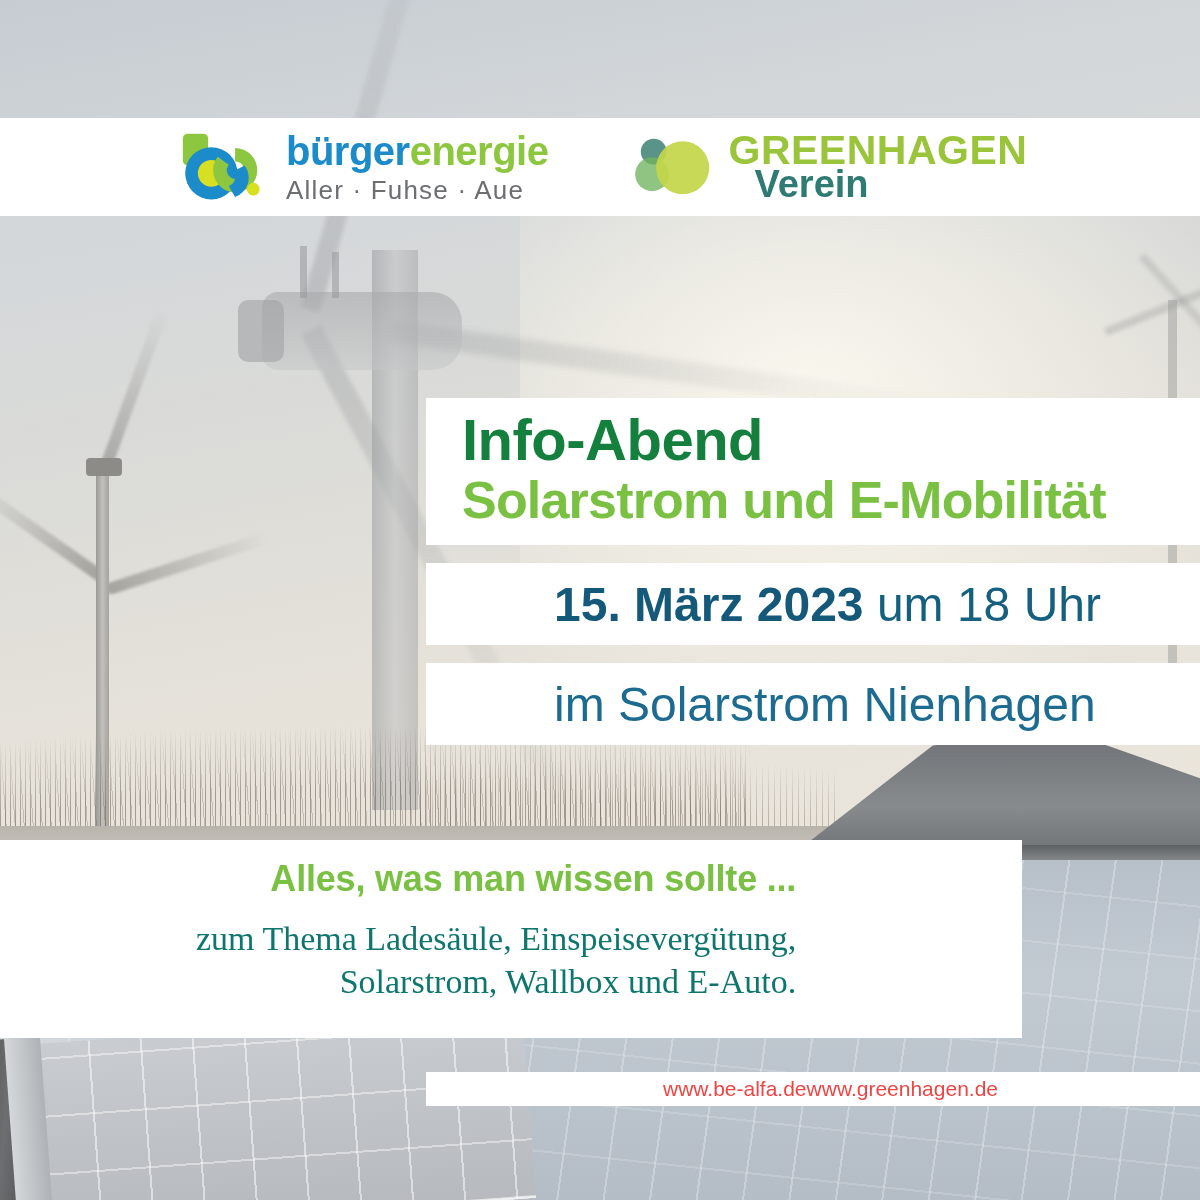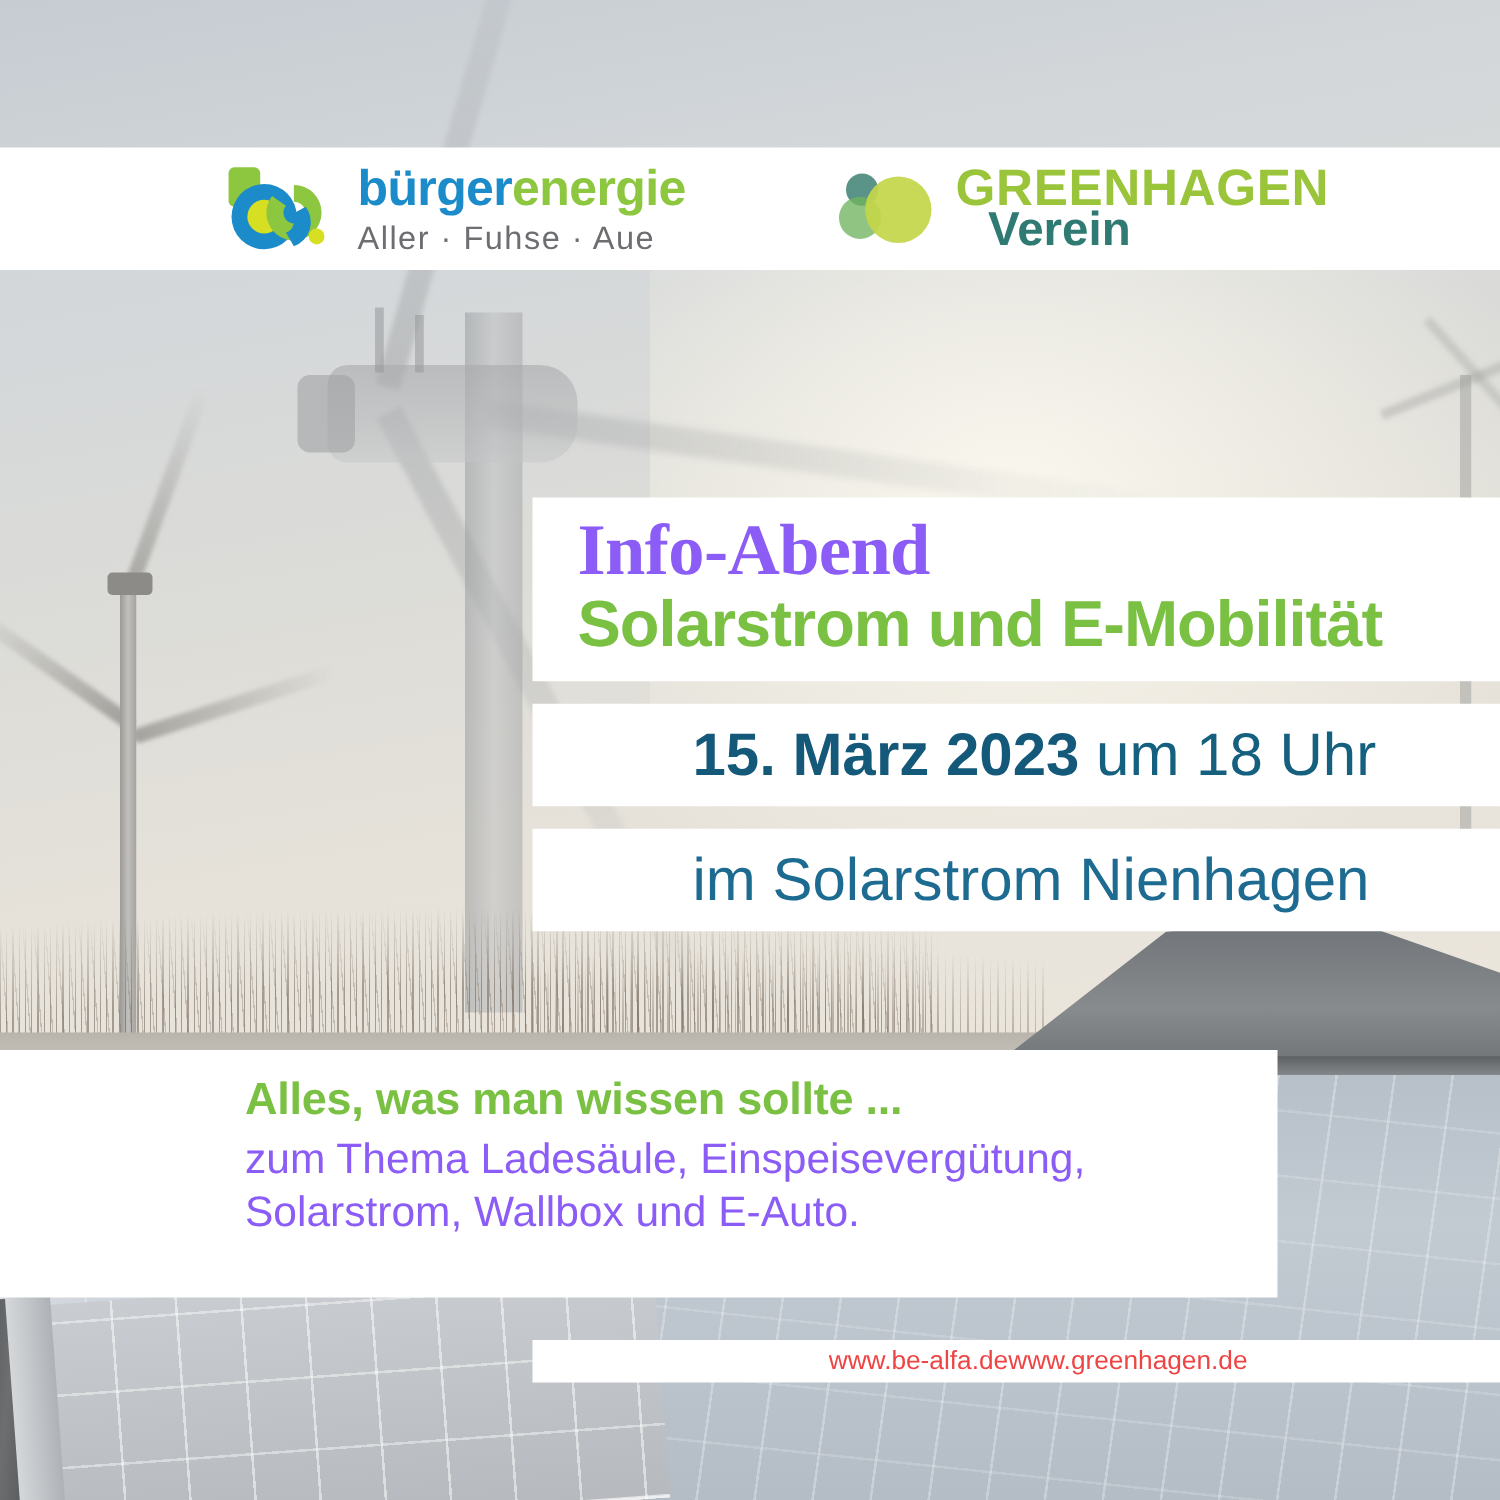--- a/index.html
+++ b/index.html
@@ -153,66 +153,66 @@
   .panelRail{
     position:absolute;left:10px;top:1030px;width:36px;height:180px;
     background:linear-gradient(90deg,#d5d8db,#aeb2b6);
     transform:rotate(-4.2deg);
   }
 
   
   .band{position:absolute;background:#ffffff;}
 
   .header-band{left:0;top:118px;width:1200px;height:98px;display:flex;align-items:center;}
-  .logos{display:flex;align-items:center;gap:120px;padding-left:176px;}
+  .logos{display:flex;align-items:center;gap:84px;padding-left:176px;}
 
   
   .be-logo{display:flex;align-items:center;gap:14px;}
   .be-mark{width:96px;height:76px;flex:0 0 auto;}
   .be-words{display:flex;flex-direction:column;line-height:1;}
   .be-top{font-size:40px;font-weight:bold;letter-spacing:-.5px;}
   .be-top .b1{color:#1b8bc9;}
   .be-top .b2{color:#8dc63f;}
   .be-sub{font-size:26px;color:#6d6e71;letter-spacing:1.2px;margin-top:6px;}
 
   
   .gh-logo{display:flex;align-items:center;gap:14px;}
   .gh-mark{width:82px;height:66px;flex:0 0 auto;}
   .gh-words{display:flex;flex-direction:column;line-height:.92;}
   .gh-top{font-size:41px;font-weight:bold;color:#9ac43a;letter-spacing:.5px;}
   .gh-sub{font-size:38px;font-weight:bold;color:#2f7a72;margin-left:26px;margin-top:-2px;}
 
   .band-title{left:426px;top:398px;width:774px;height:147px;}
   .band-date{left:426px;top:563px;width:774px;height:82px;}
   .band-place{left:426px;top:663px;width:774px;height:82px;}
-  .band-info{left:0;top:840px;width:1022px;height:198px;}
+  .band-info{left:0;top:840px;width:1022px;height:198px;text-align:right;}
   .band-links{left:426px;top:1072px;width:774px;height:34px;}
 
   .title-1{
     position:absolute;left:36px;top:8px;
-    font-size:58px;font-weight:bold;color:#8b5cf6;letter-spacing:-.5px;font-family:Liberation Serif, serif;
+    font-size:58px;font-weight:bold;color:#15803d;letter-spacing:-.5px;
   }
   .title-2{
     position:absolute;left:36px;top:72px;
     font-size:52px;font-weight:bold;color:#7ac143;letter-spacing:-.8px;
   }
   .date-line{
     position:absolute;left:128px;top:14px;
     font-size:48px;color:#15607f;white-space:nowrap;
   }
   .date-line .strong{font-weight:bold;color:#14587a;text-align:center;}
   .date-line .light{font-weight:normal;}
   .place-line{
     position:absolute;left:128px;top:14px;
     font-size:48px;color:#1d6b91;white-space:nowrap;
   }
 
   .info-inner{position:absolute;left:196px;top:18px;}
   .info-head{font-size:36px;font-weight:bold;color:#7ac143;letter-spacing:-.2px;}
-  .info-body{font-size:34px;color:#8b5cf6;line-height:1.26;margin-top:6px;}
+  .info-body{font-size:34px;color:#0f766e;line-height:1.26;margin-top:18px;font-family:Liberation Serif, serif;}
   .info-foot{font-size:25px;font-weight:bold;color:#15607f;margin-top:12px;letter-spacing:-.1px;}
 
   .links-inner{
     position:absolute;left:0;top:0;width:809px;height:34px;
     display:flex;align-items:center;justify-content:center;
     font-size:21px;color:#ef4444;
   }
 </style>
 </head>
 <body>

